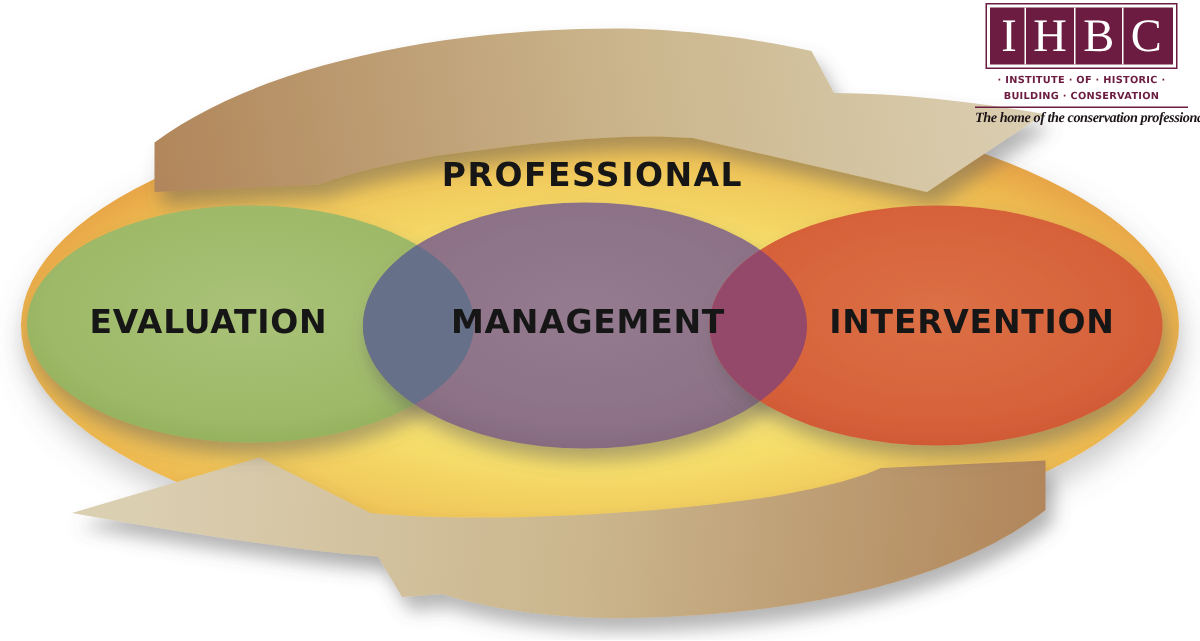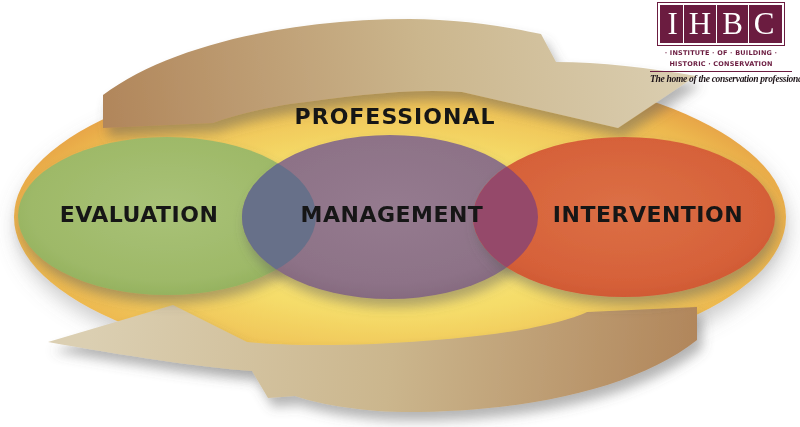--- a/index.html
+++ b/index.html
@@ -119,19 +119,19 @@
 
   <div class="ihbc">
     <div class="ihbc-frame">
       <div class="ihbc-box">
         <span>I</span>
         <span>H</span>
         <span>B</span>
         <span>C</span>
       </div>
     </div>
-    <div class="ihbc-sub">· INSTITUTE · OF · BUILDING ·</div>
-    <div class="ihbc-sub">HISTORIC · CONSERVATION</div>
+    <div class="ihbc-sub">· INSTITUTE · OF · HISTORIC ·</div>
+    <div class="ihbc-sub">BUILDING · CONSERVATION</div>
     <div class="ihbc-rule"></div>
     <div class="ihbc-tagline">The home of the conservation professional</div>
   </div>
 
 </div>
 
 </body></html>

